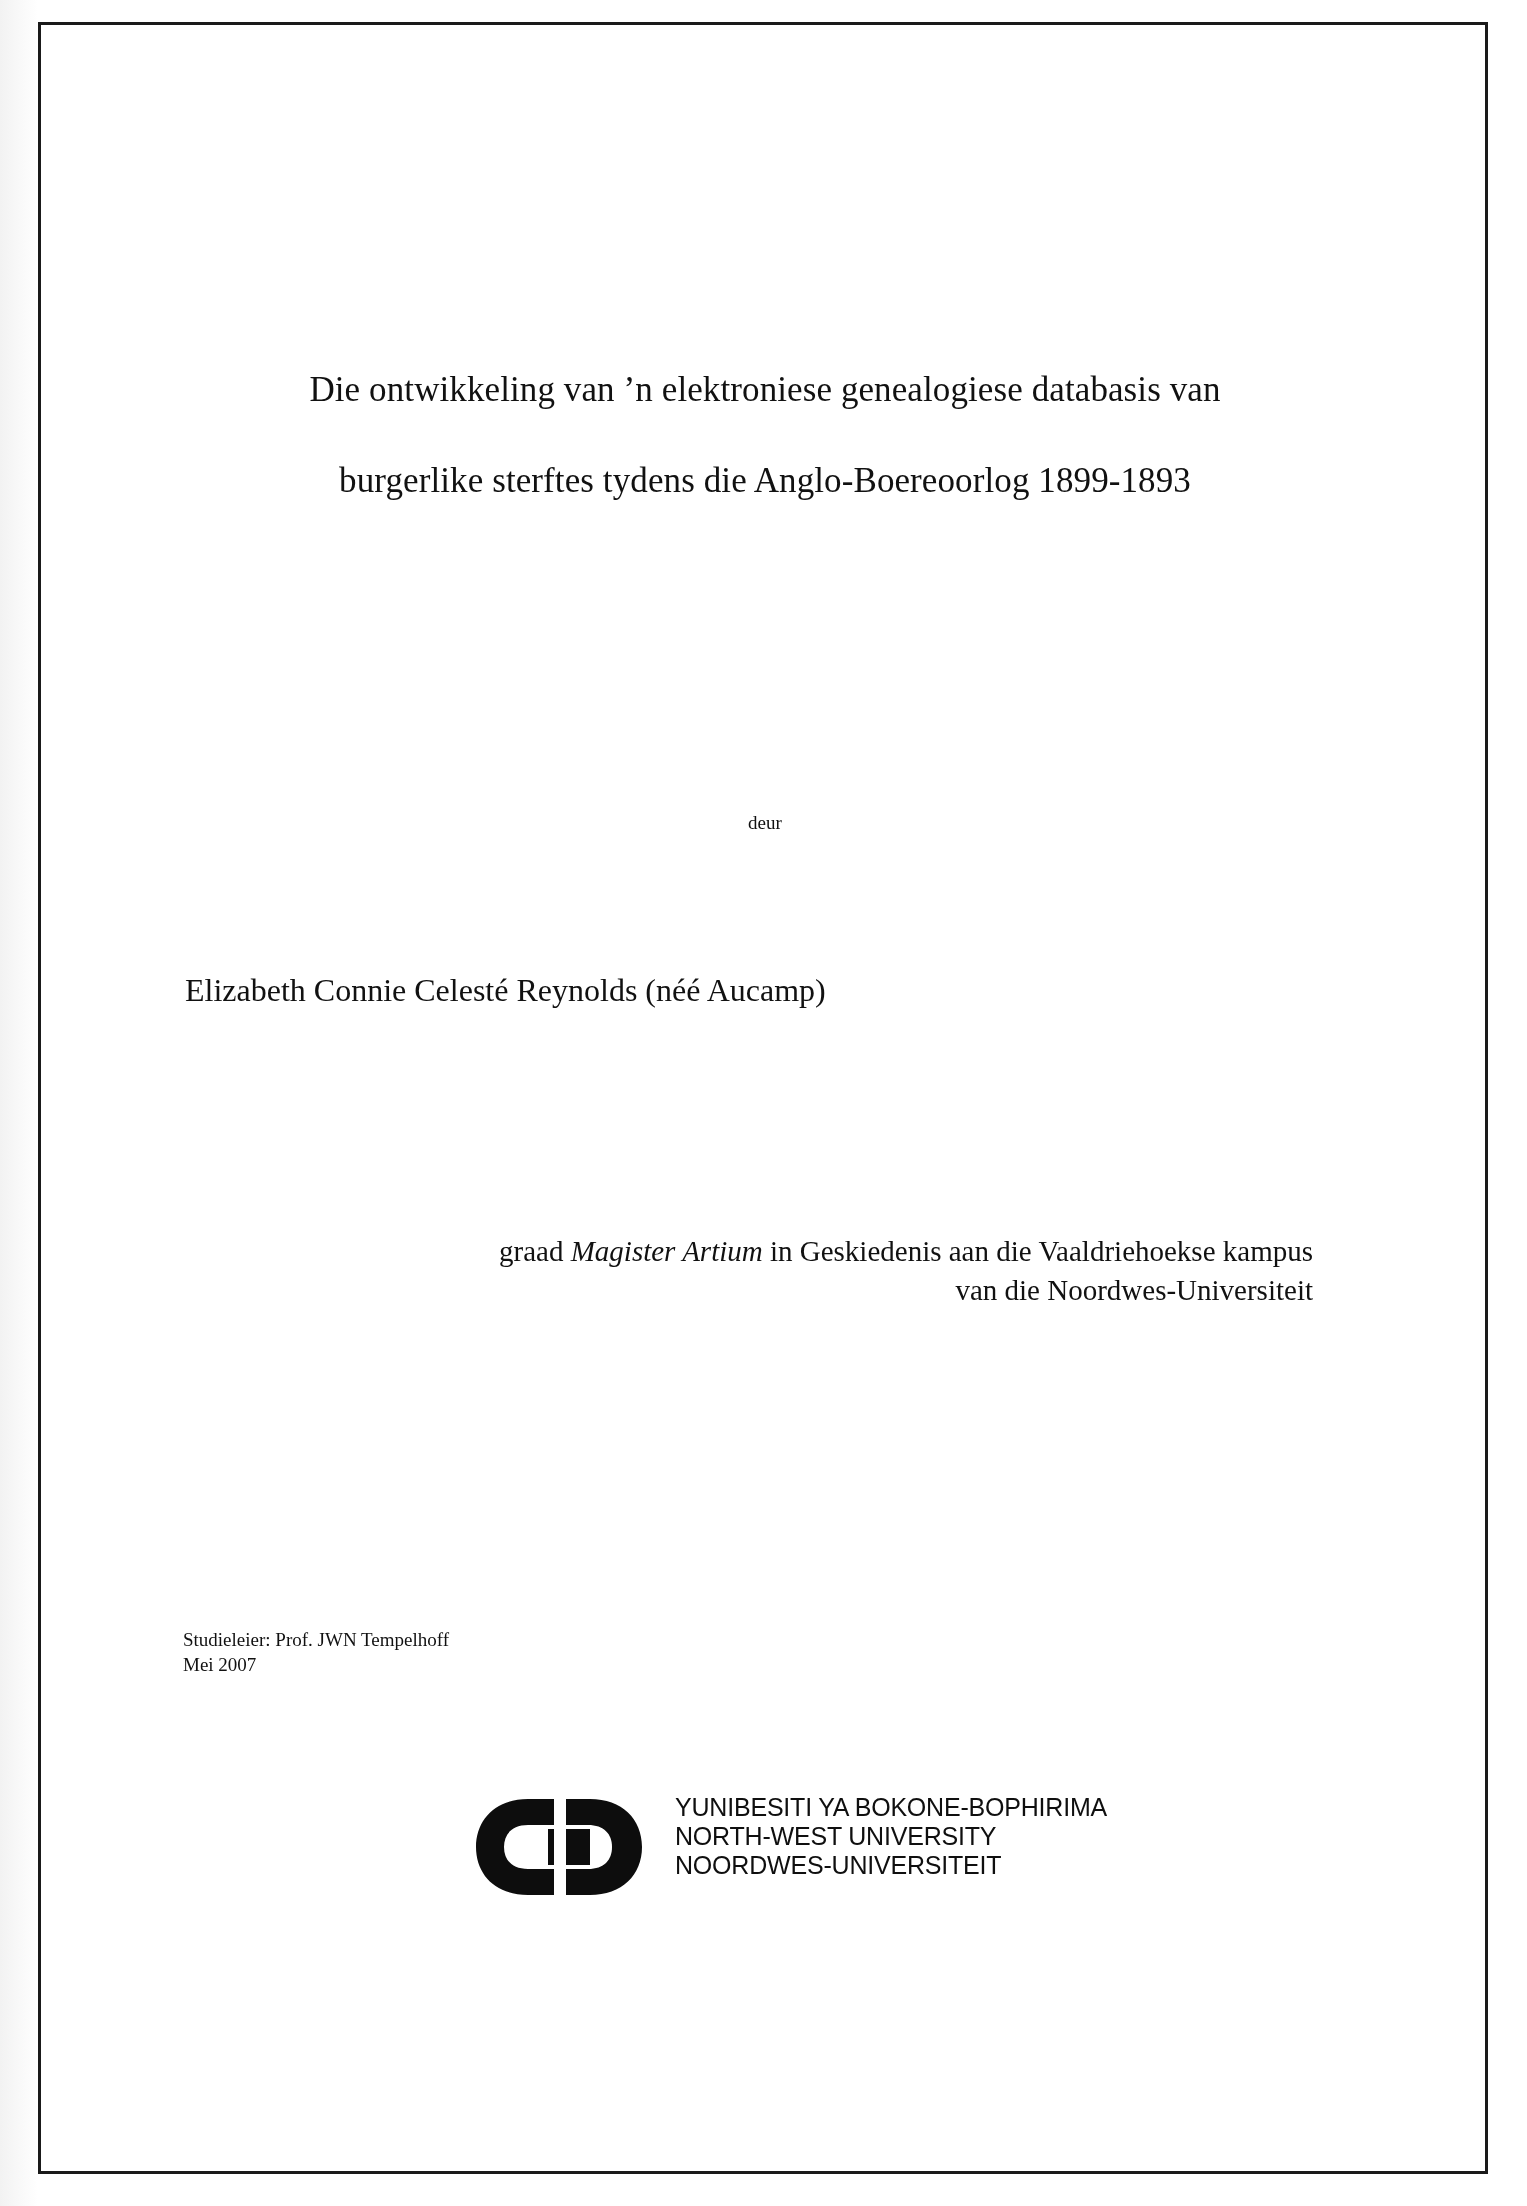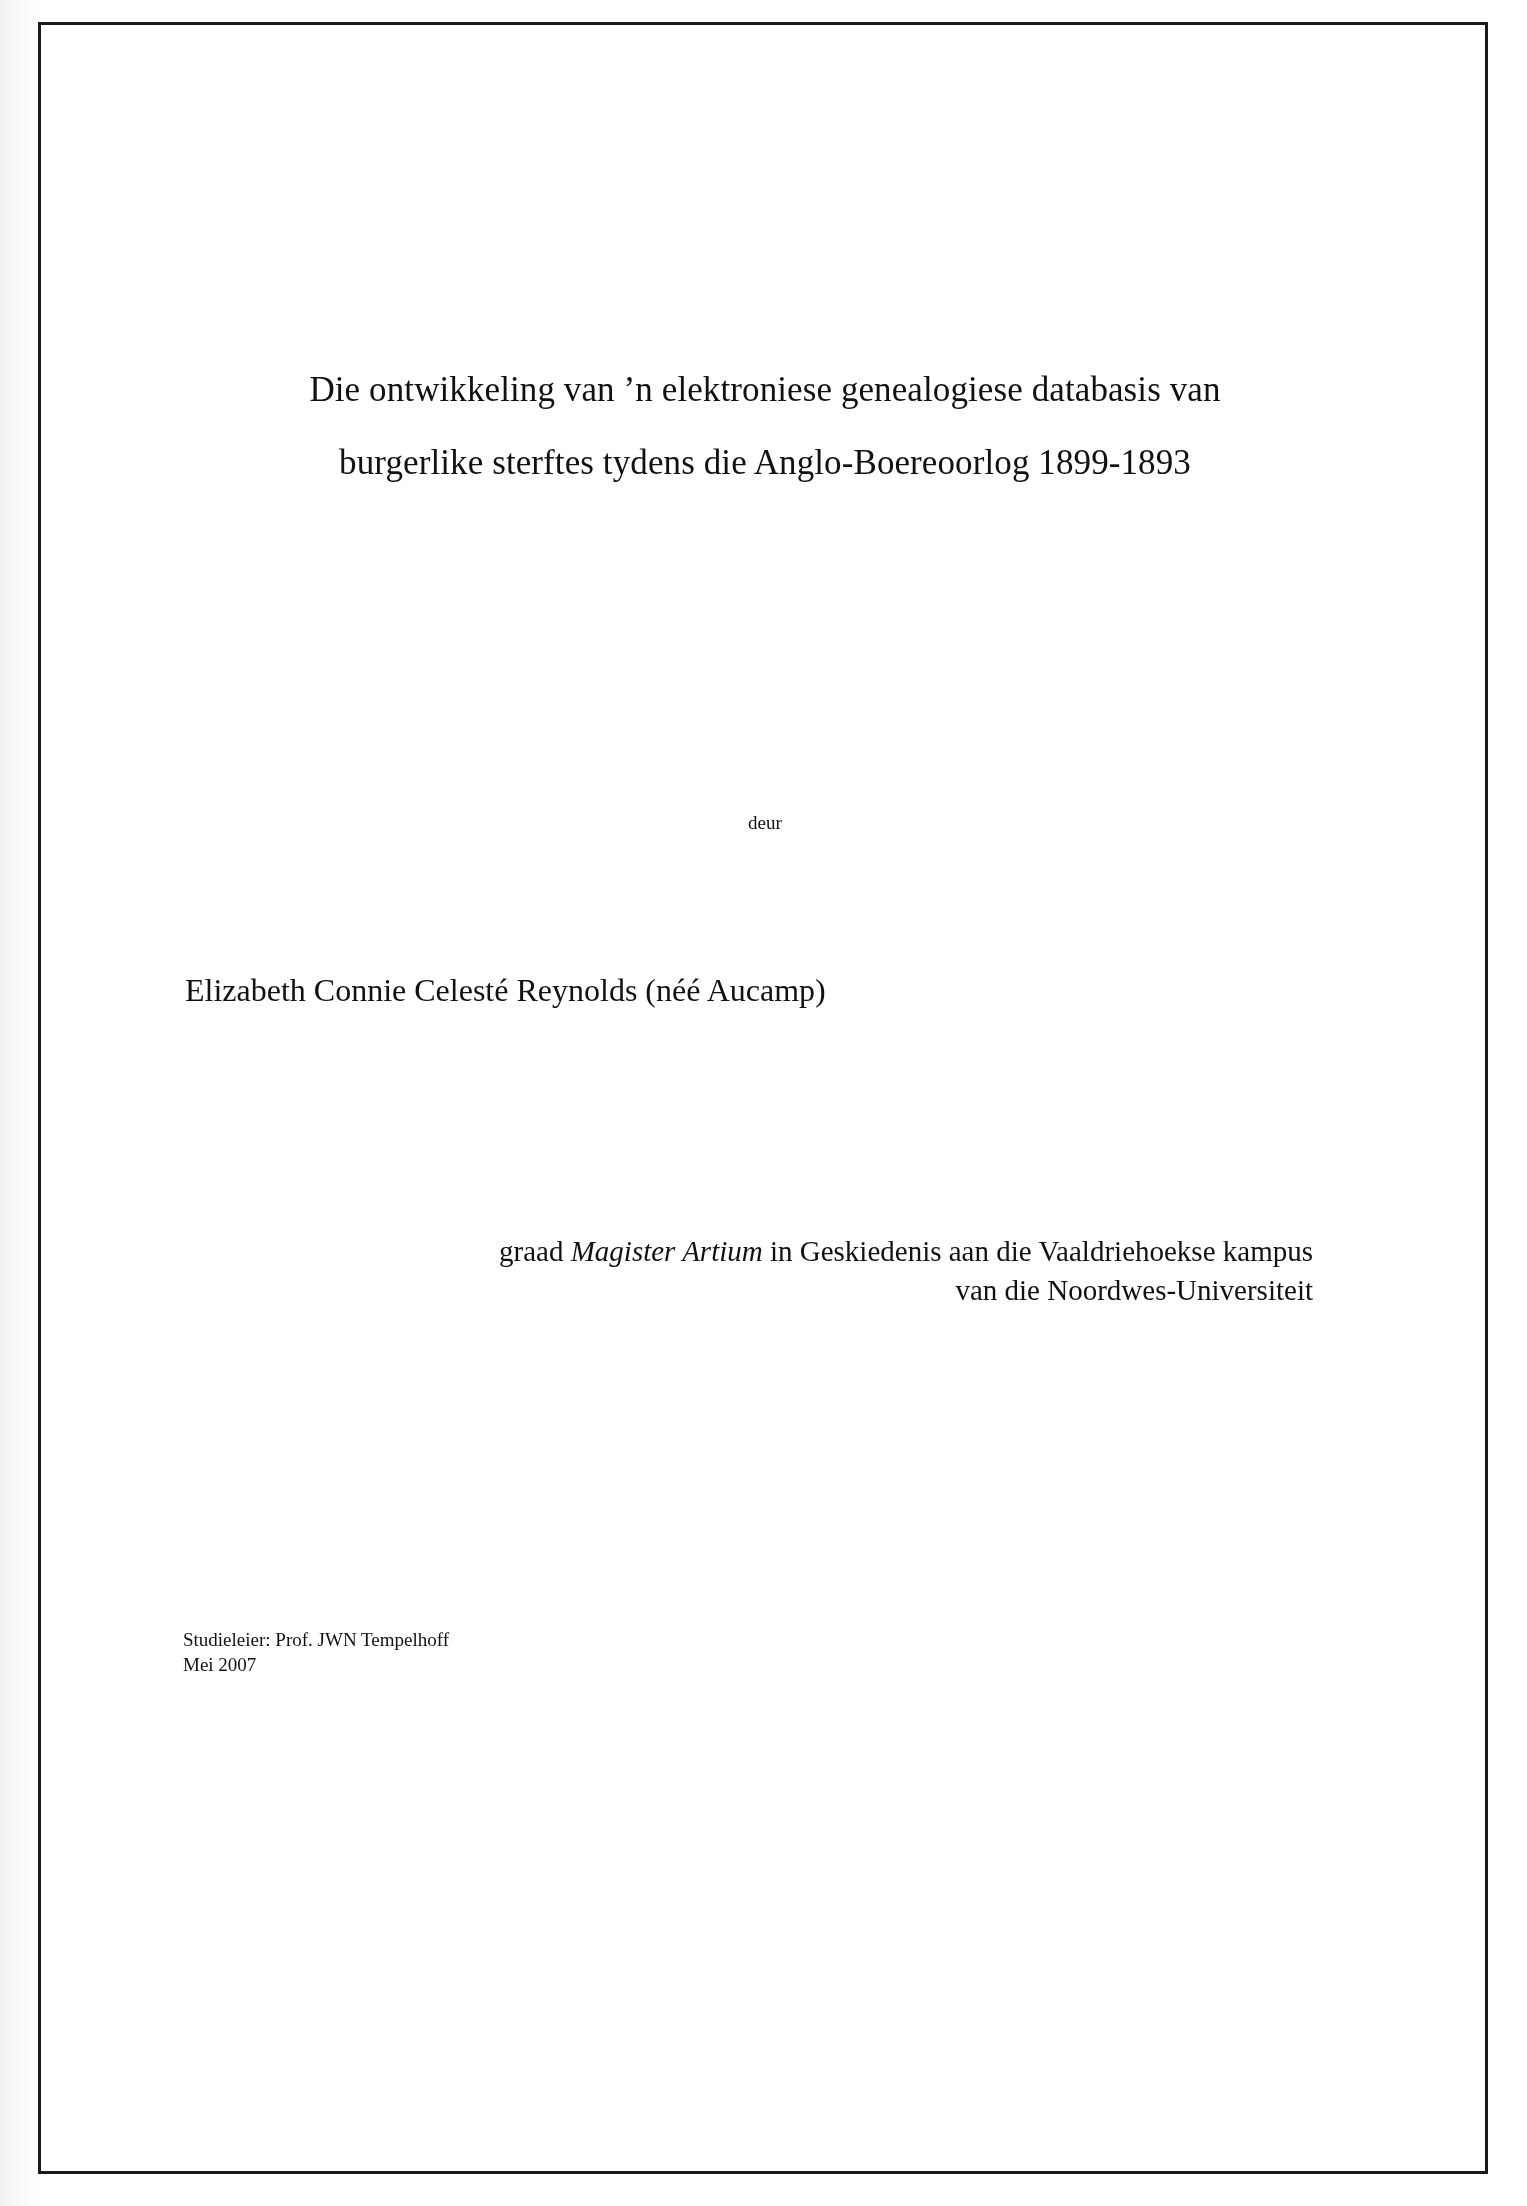--- a/index.html
+++ b/index.html
@@ -61,21 +61,21 @@
     left: 10px;
     top: 350px;
     width: 1160px;
     text-align: center;
   }
   .title-line {
     font-size: 35px;
     line-height: 1.0;
     letter-spacing: 0.1px;
   }
-  .title-line.first { margin-bottom: 38px; }
+  .title-line.first { margin-bottom: 56px; }
 
   .deur {
     position: absolute;
     left: 10px;
     top: 790px;
     width: 1160px;
     text-align: center;
     font-size: 19px;
   }
 
@@ -166,15 +166,28 @@
     <div class="statement">
       <div class="plain"><span>graad </span><i>Magister Artium</i><span> in Geskiedenis aan die Vaaldriehoekse kampus</span></div>
       <div class="plain">van die Noordwes-Universiteit</div>
     </div>
 
     <div class="supervisor-block">
       <div>Studieleier: Prof. JWN Tempelhoff</div>
       <div>Mei 2007</div>
     </div>
 
+    <div class="logo-block">
+      <svg class="logo-mark" viewBox="0 0 200 104" xmlns="http://www.w3.org/2000/svg">
+        <path d="M58 4 C26 4 6 24 6 52 C6 80 26 100 58 100 L84 100 L84 74 L58 74 C42 74 34 65 34 52 C34 39 42 30 58 30 L84 30 L84 4 Z" fill="#0d0d0d"></path>
+        <path d="M96 4 L96 30 L118 30 C134 30 142 39 142 52 C142 65 134 74 118 74 L96 74 L96 100 L120 100 C152 100 172 80 172 52 C172 24 152 4 120 4 Z" fill="#0d0d0d"></path>
+        <rect x="78" y="34" width="42" height="36" fill="#0d0d0d"></rect>
+        <rect x="84" y="30" width="12" height="44" fill="#ffffff"></rect>
+      </svg>
+      <div class="logo-text">
+        <div>YUNIBESITI YA BOKONE-BOPHIRIMA</div>
+        <div>NORTH-WEST UNIVERSITY</div>
+        <div>NOORDWES-UNIVERSITEIT</div>
+      </div>
+    </div>
 
   </div>
 </div>
 
 </body></html>

